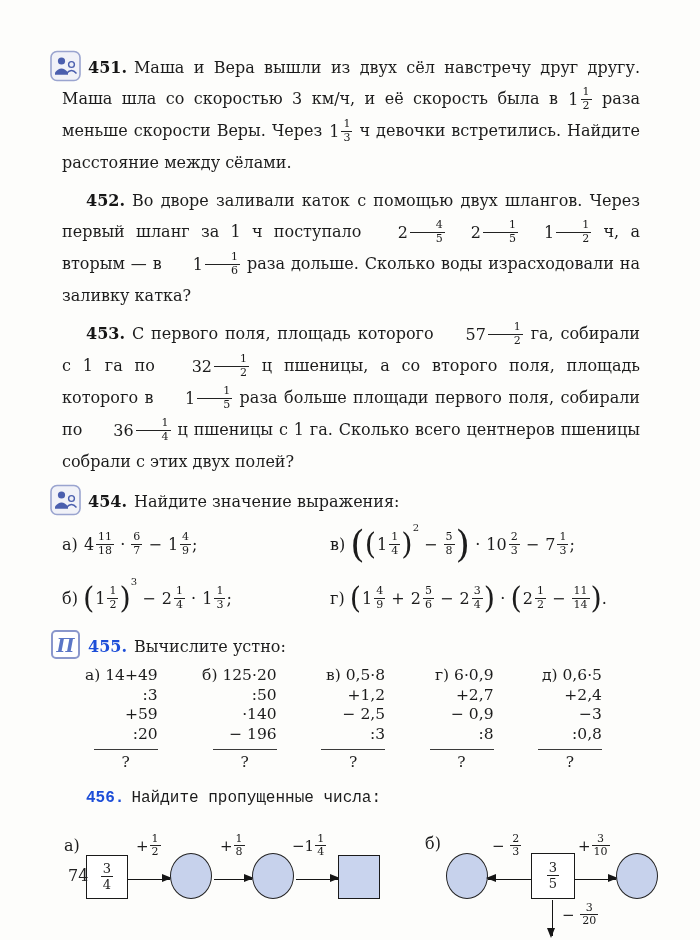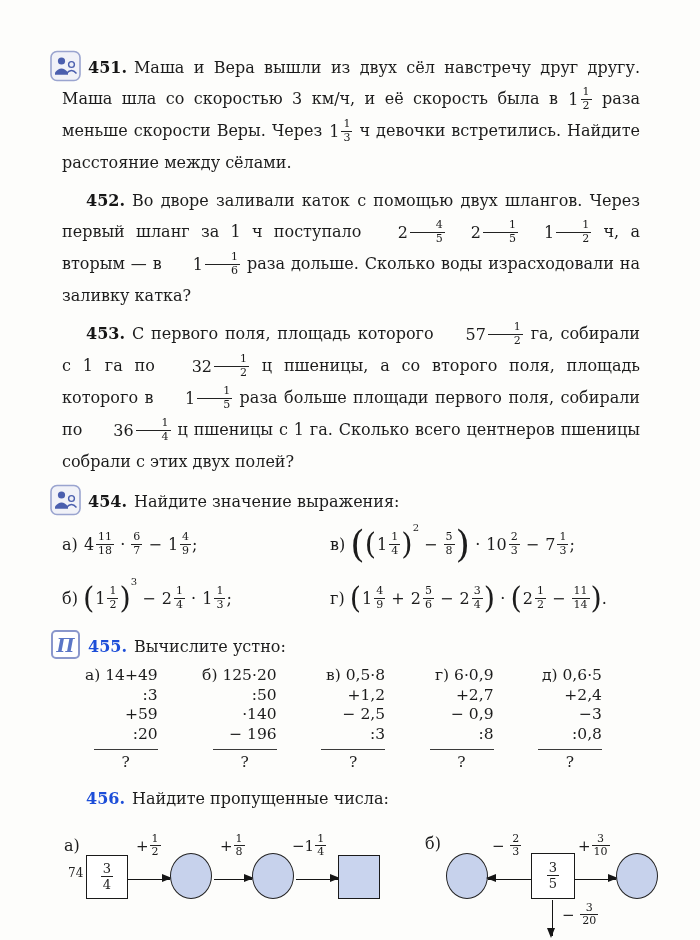--- a/index.html
+++ b/index.html
@@ -40,21 +40,21 @@
   .dsquare.filled{background:#c9d4ee;}
   .dsquare .mfrac .stack{font-size:13px;}
   .dcircle{position:absolute;width:42px;height:46px;border:1.8px solid #222;border-radius:50%;background:#c7d2ec;box-sizing:border-box;}
   .harrow{position:absolute;border-top:1.7px solid #151515;}
   .harrow.rightdir::after{content:"";position:absolute;right:-2px;top:-5.6px;width:0;height:0;border-left:10px solid #151515;border-top:4.6px solid transparent;border-bottom:4.6px solid transparent;}
   .harrow.leftdir::before{content:"";position:absolute;left:-2px;top:-5.6px;width:0;height:0;border-right:10px solid #151515;border-top:4.6px solid transparent;border-bottom:4.6px solid transparent;}
   .varrow{position:absolute;border-left:1.7px solid #151515;}
   .varrow::after{content:"";position:absolute;bottom:-2px;left:-5.6px;width:0;height:0;border-top:10px solid #151515;border-left:4.6px solid transparent;border-right:4.6px solid transparent;}
   .edge{position:absolute;display:flex;align-items:center;font-size:15px;}
   .edge .mfrac .stack{font-size:11px;}
-  .pageno{position:absolute;left:68px;top:866px;font-size:12px;color:#222;}
+  .pageno{position:absolute;left:68px;top:866px;font-size:16px;color:#222;}
 </style>
 </head>
 <body>
 
 <div class="page">
   <div class="content">
 
     <p class="prob"><span class="picon"><svg width="32" height="32" viewBox="0 0 32 32">
             <rect x="1" y="1.5" width="29" height="29" rx="6" fill="#f1f2f8" stroke="#9aa4cf" stroke-width="1.6"></rect>
             <circle cx="11.5" cy="11" r="3.6" fill="#4b5fae"></circle>
@@ -285,21 +285,21 @@
           </svg></span><b class="pnum blue">455.</b><span class="ptitle">Вычислите устно:</span></p>
 
     <div class="oral" id="oral">
         <div class="oral-col"><div class="o-head">а) 14+49</div><div class="o-step">:3</div><div class="o-step">+59</div><div class="o-step">:20</div><div class="o-res"><div class="o-line"></div><div class="o-q">?</div></div></div>
         <div class="oral-col"><div class="o-head">б) 125·20</div><div class="o-step">:50</div><div class="o-step">·140</div><div class="o-step">− 196</div><div class="o-res"><div class="o-line"></div><div class="o-q">?</div></div></div>
         <div class="oral-col"><div class="o-head">в) 0,5·8</div><div class="o-step">+1,2</div><div class="o-step">− 2,5</div><div class="o-step">:3</div><div class="o-res"><div class="o-line"></div><div class="o-q">?</div></div></div>
         <div class="oral-col"><div class="o-head">г) 6·0,9</div><div class="o-step">+2,7</div><div class="o-step">− 0,9</div><div class="o-step">:8</div><div class="o-res"><div class="o-line"></div><div class="o-q">?</div></div></div>
         <div class="oral-col"><div class="o-head">д) 0,6·5</div><div class="o-step">+2,4</div><div class="o-step">−3</div><div class="o-step">:0,8</div><div class="o-res"><div class="o-line"></div><div class="o-q">?</div></div></div>
       </div>
 
-    <p class="prob indent" style="margin-bottom:16px;"><b class="pnum blue">456.</b><span class="ptitle">Найдите пропущенные числа:</span></p>
+    <p class="prob indent" style="margin-bottom:16px;font-family:Liberation Mono, monospace;"><b class="pnum blue">456.</b><span class="ptitle">Найдите пропущенные числа:</span></p>
 
     <div class="diagrams">
 
       <div class="dg-lab" style="left:2px;top:6px;">а)</div>
       <div class="dsquare" style="left:24px;top:25px;">
           <span><span class="mfrac">
               <span class="stack">
                 <span class="num">3</span>
                 <span class="den">4</span>
               </span>

